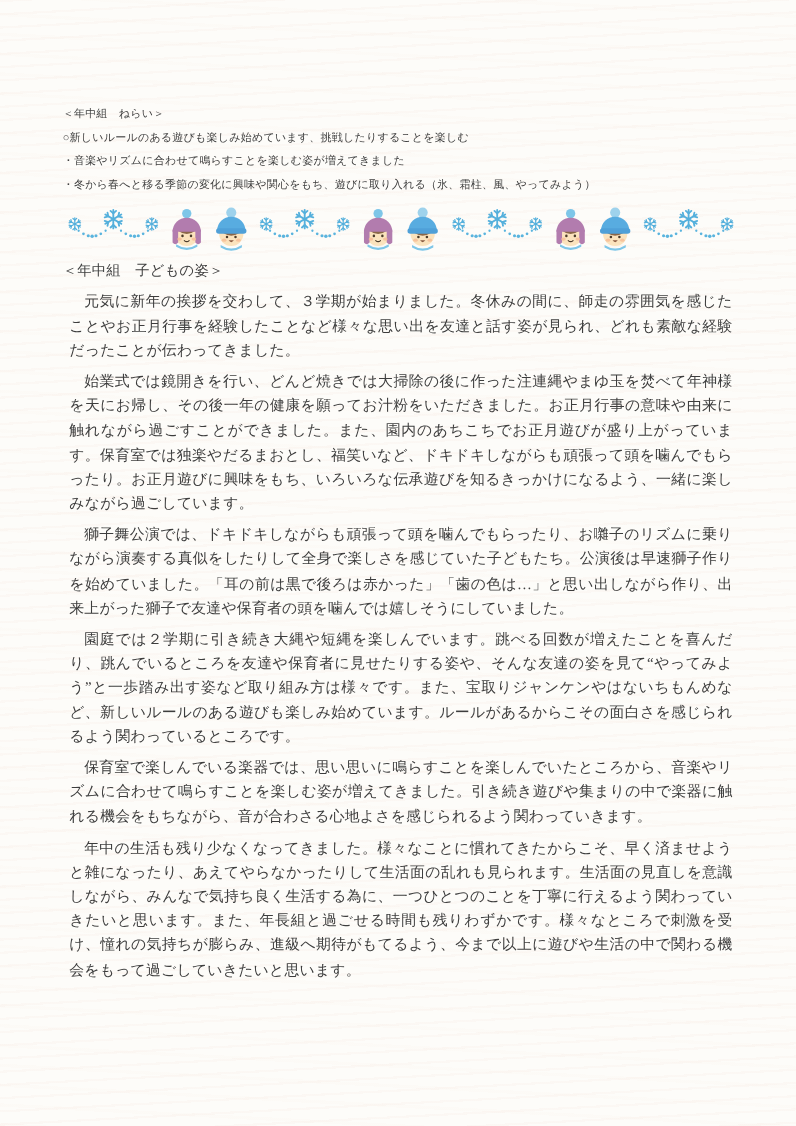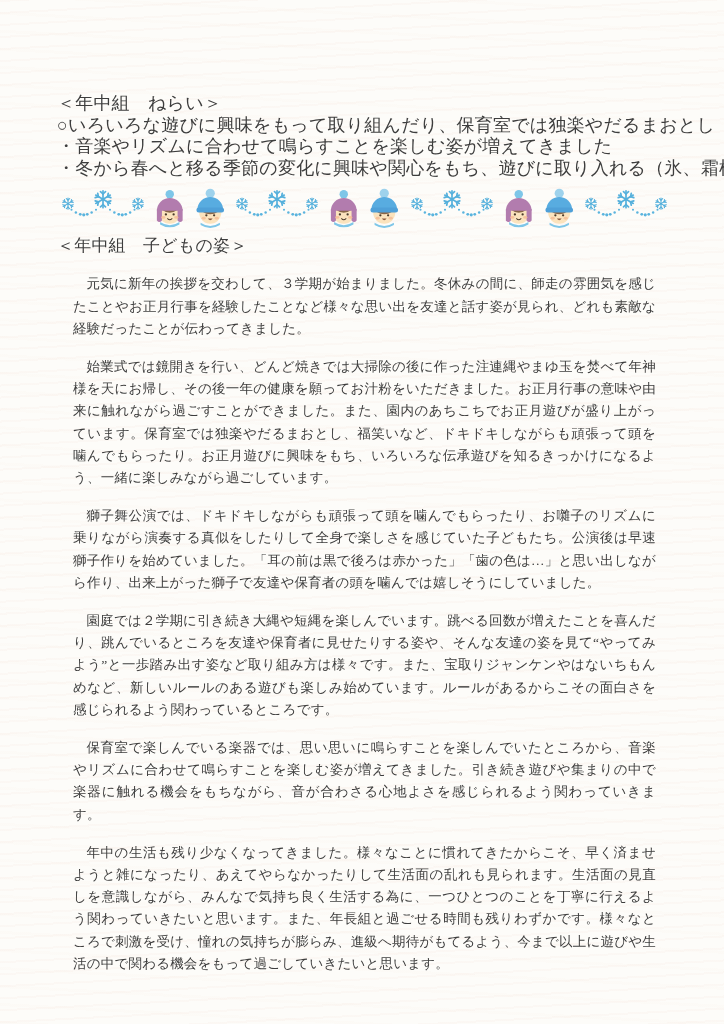--- a/index.html
+++ b/index.html
@@ -10,34 +10,34 @@
   .page{
     position:relative;width:724px;height:1024px;box-sizing:border-box;
     background-color:#fdfcf9;
     background-image:
       repeating-linear-gradient(177deg, rgba(243,221,212,0.14) 0px, rgba(243,221,212,0.14) 2px, rgba(255,255,255,0) 2px, rgba(255,255,255,0) 12px),
       repeating-linear-gradient(3deg, rgba(248,235,224,0.10) 0px, rgba(248,235,224,0.10) 3px, rgba(255,255,255,0) 3px, rgba(255,255,255,0) 18px);
     color:#3d3d3d;
     padding:93px 52px 0 57px;
   }
   .goals-line{
-    font-size:18px;line-height:21.6px;white-space:nowrap;
+    font-size:10px;line-height:21.6px;white-space:nowrap;
     letter-spacing:0.2px;
     font-family:Liberation Serif, serif;
   }
   .decor-band{
     margin:5px 0 3px 0;height:48px;
     display:flex;align-items:center;justify-content:space-between;
   }
   .decor-band svg{display:block;}
   .section-title{
-    font-size:17px;line-height:22px;letter-spacing:0.2px;
+    font-size:13px;line-height:22px;letter-spacing:0.2px;
   }
   .body-text p{
-    margin:16px;font-size:13.5px;line-height:22.2px;
+    margin:6px;font-size:13.5px;line-height:22.2px;
     text-align:justify;text-indent:1em;letter-spacing:0.2px;
   }
 </style>
 </head>
 <body>
 
 <div class="page">
 
   <svg width="0" height="0" style="position:absolute" aria-hidden="true">
     <defs>
@@ -119,21 +119,21 @@
       </g>
       <g id="child-pair">
         <use href="#child-purple" xlink:href="#child-purple"></use>
         <use href="#child-blue" xlink:href="#child-blue" transform="translate(44,0)"></use>
       </g>
     </defs>
   </svg>
 
   <div>
     <div class="goals-line">＜年中組　ねらい＞</div>
-    <div class="goals-line">○いろいろな遊びに興味をもって取り組んだり、保育室では独楽やだるまおとし</div>
+    <div class="goals-line">○新しいルールのある遊びも楽しみ始めています、挑戦したりすることを楽しむ</div>
     <div class="goals-line">・音楽やリズムに合わせて鳴らすことを楽しむ姿が増えてきました</div>
     <div class="goals-line">・冬から春へと移る季節の変化に興味や関心をもち、遊びに取り入れる（氷、霜柱、風、やってみよう）</div>
   </div>
 
   <div class="decor-band">
     <svg width="92" height="42" viewBox="0 0 104 48">
         <use href="#flake-group" xlink:href="#flake-group"></use>
       </svg>
     <svg width="80" height="46" viewBox="0 0 84 50">
         <use href="#child-pair" xlink:href="#child-pair"></use>

